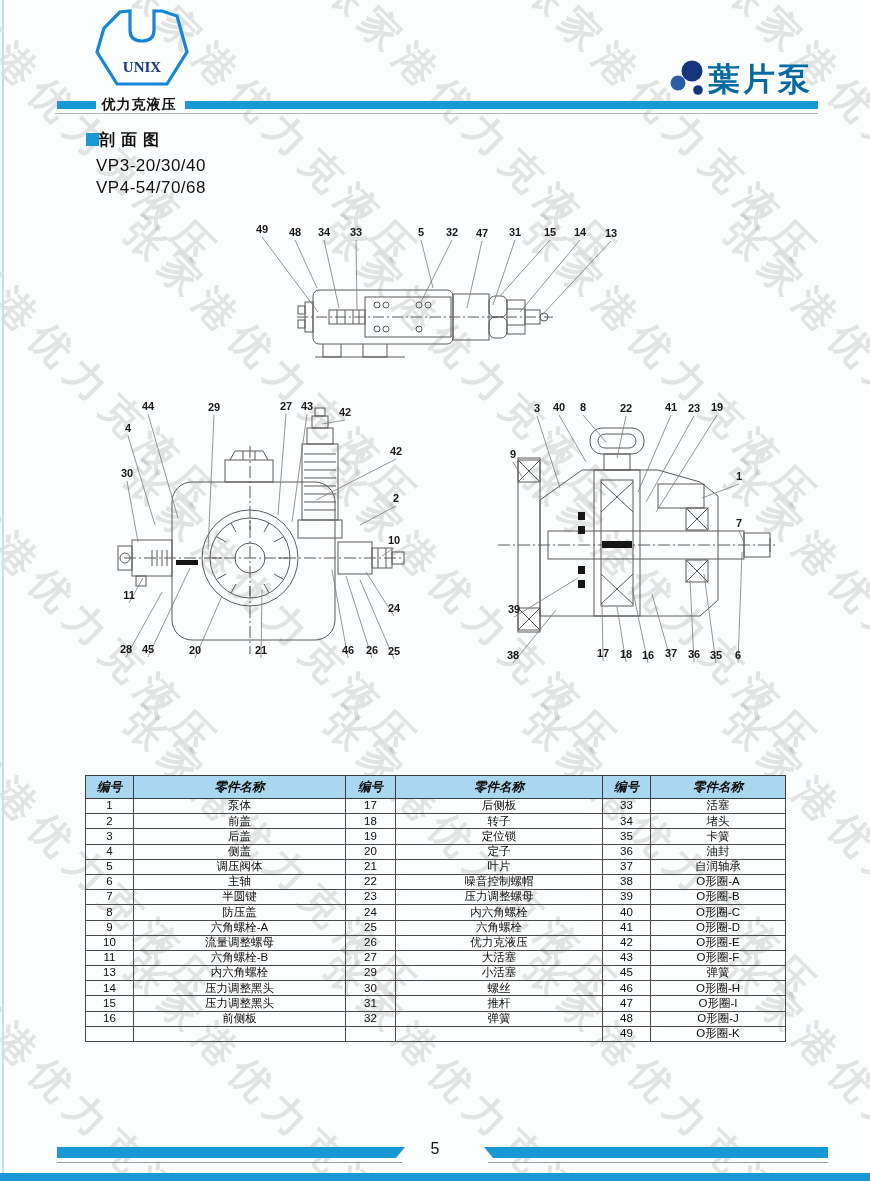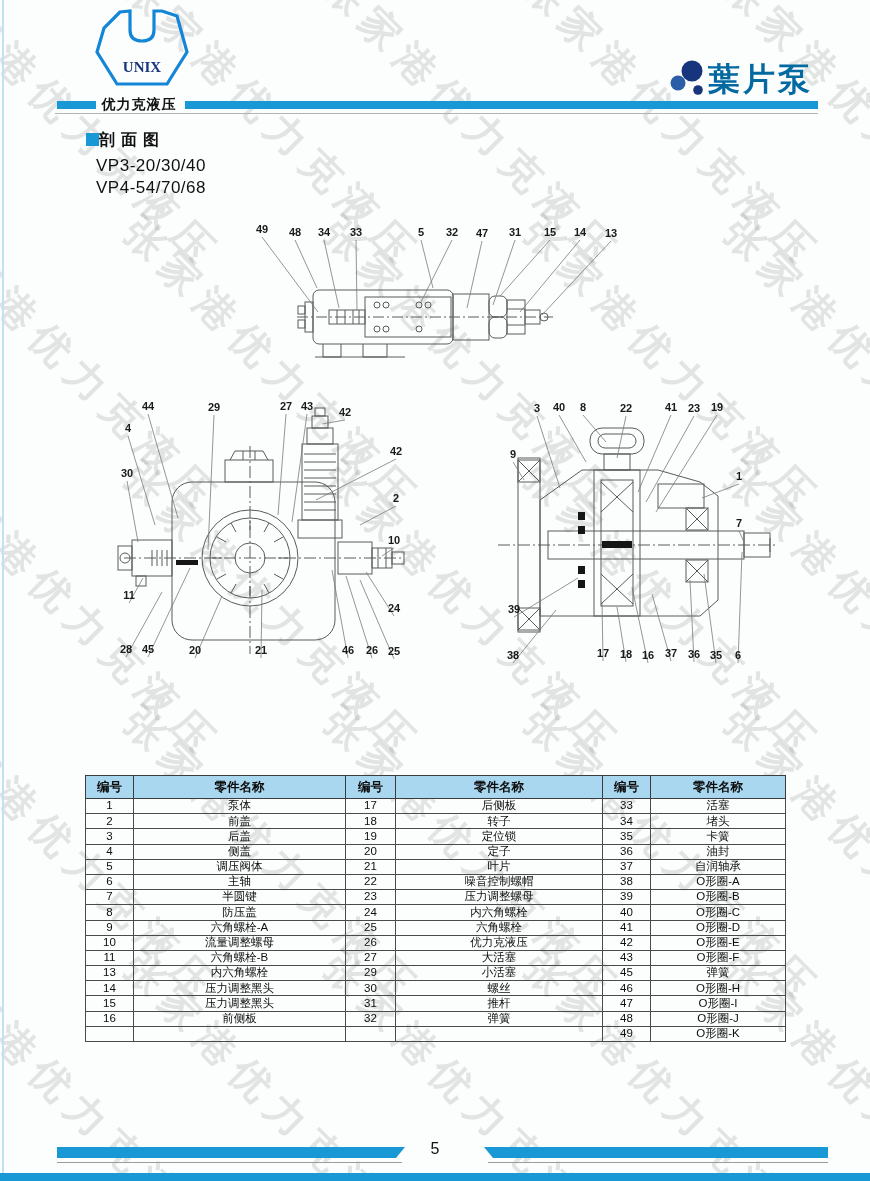--- a/index.html
+++ b/index.html
@@ -48,21 +48,21 @@
   .dwg{stroke:#5a5a5a;fill:none;stroke-width:1;}
   .blackpart{fill:#161616;stroke:none;}
   
   .parts-table{
     position:absolute;left:85px;top:775px;width:700px;z-index:3;
     border-collapse:collapse;table-layout:fixed;
     font-size:11.5px;color:#0d0d0d;
   }
   .parts-table th{
     background:#a9d7ef;height:22px;padding:0;
-    font-size:12.5px;font-weight:bold;border:1px solid #3c3c3c;
+    font-size:12.5px;font-weight:bold;border:1px solid #3c3c3c;font-style:italic;
   }
   .parts-table td{
     height:14.2px;padding:0;text-align:center;
     border:1px solid #4a4a4a;background:transparent;line-height:1;
   }
   
   .footer-bar{position:absolute;height:11px;background:#1899d6;z-index:3;}
   .footer-bar.left{left:57px;top:1147px;width:348px;clip-path:polygon(0 0,100% 0,calc(100% - 9px) 100%,0 100%);}
   .footer-bar.right{left:484px;top:1147px;width:344px;clip-path:polygon(0 0,100% 0,100% 100%,9px 100%);}
   .footer-line{position:absolute;height:1px;background:#9c9c9c;z-index:3;}

